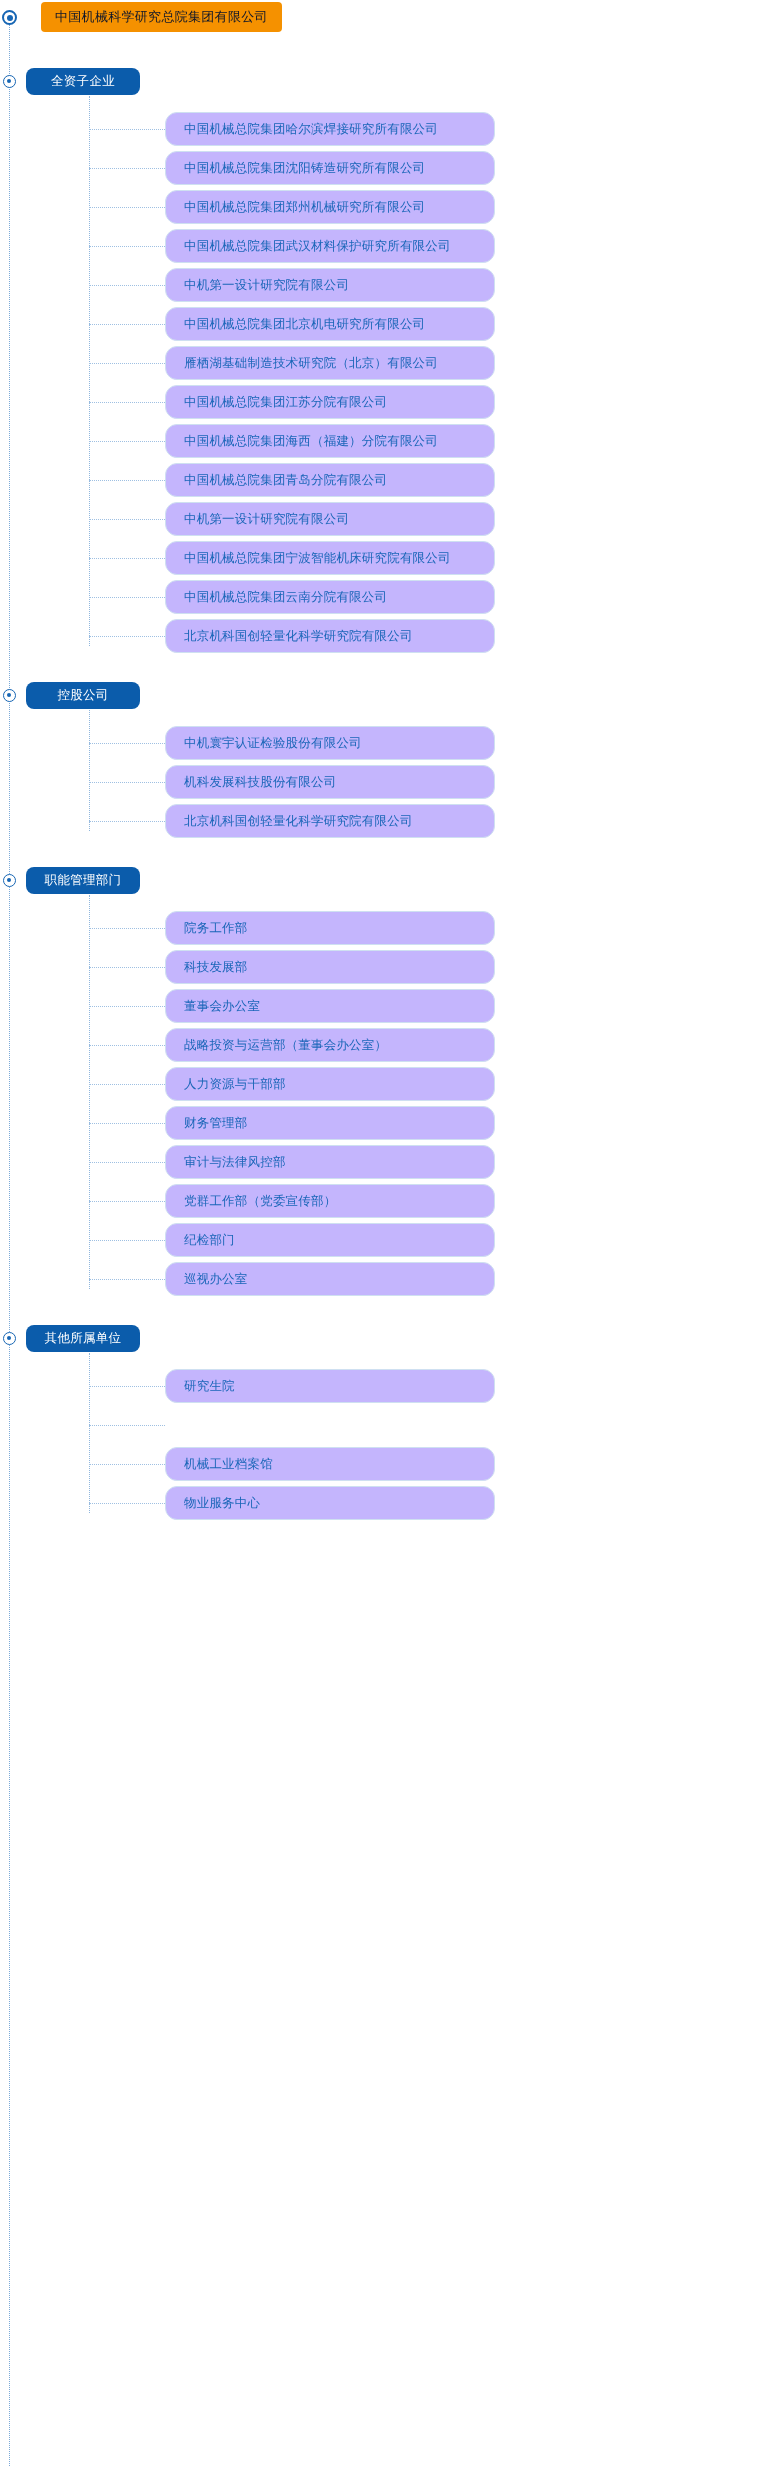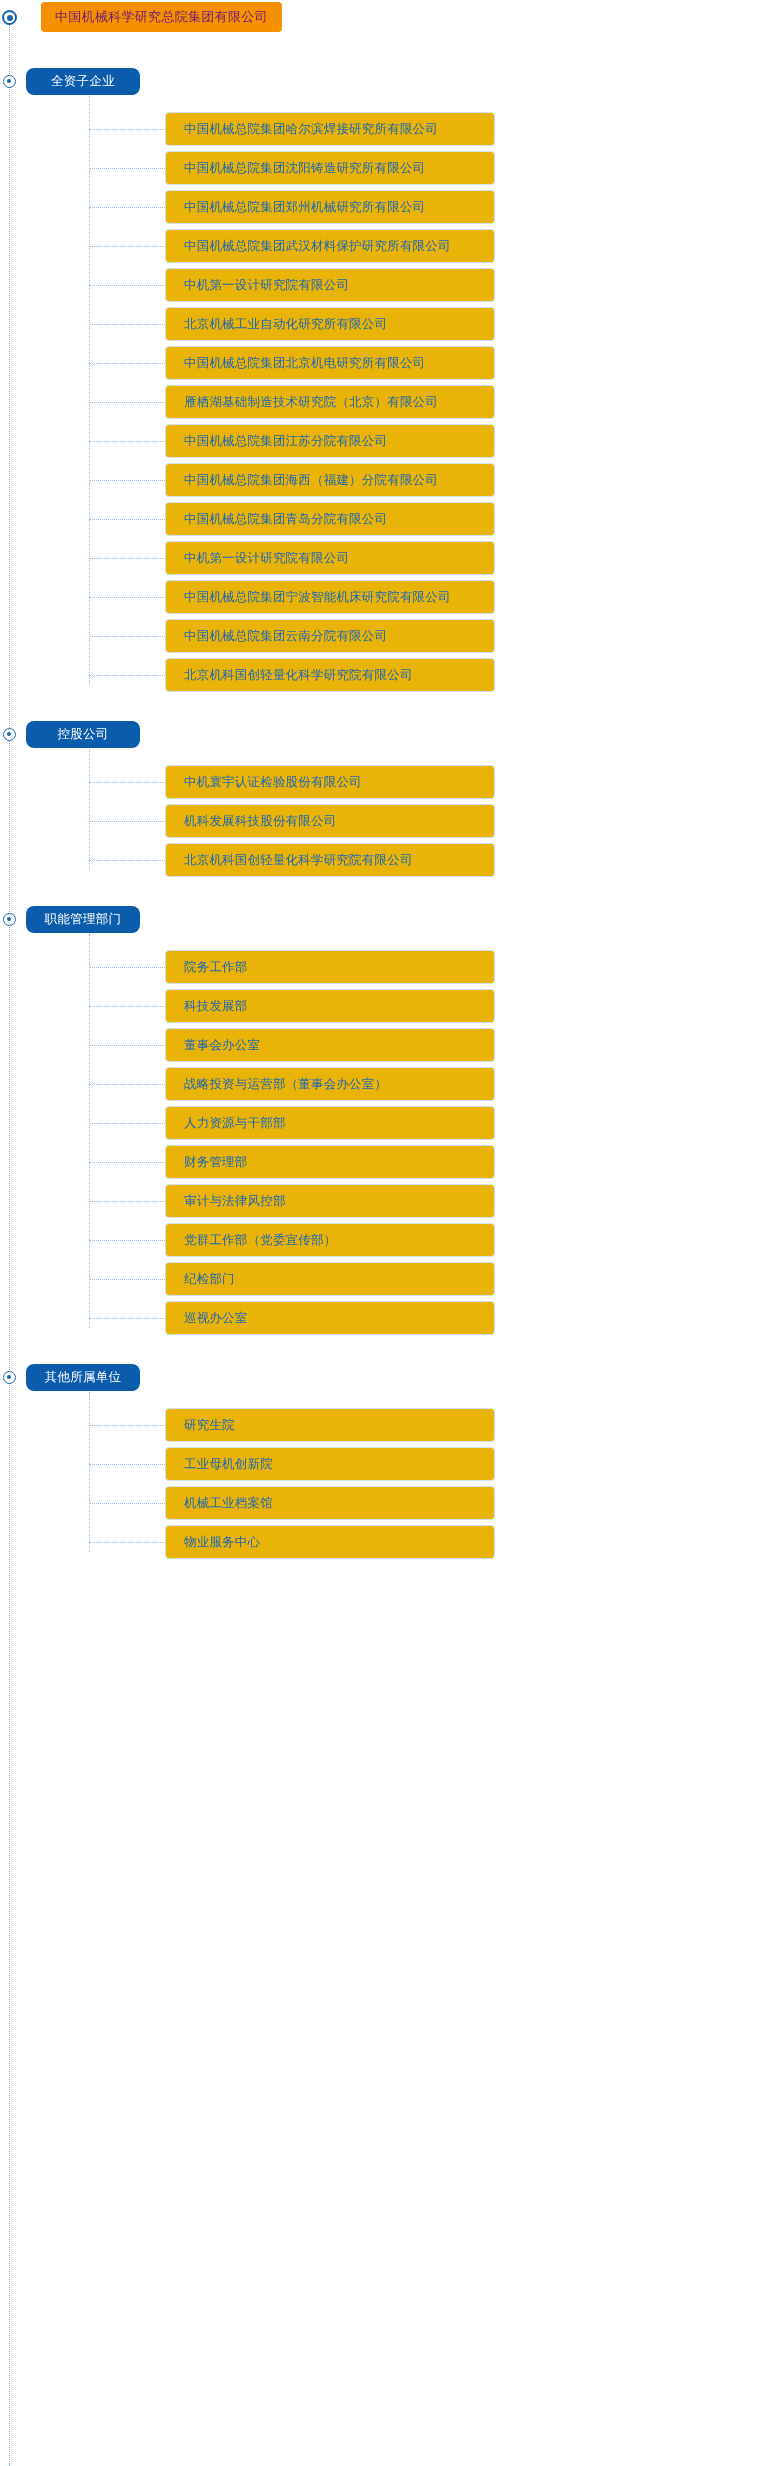--- a/index.html
+++ b/index.html
@@ -42,21 +42,21 @@
     position: absolute;
     left: 41px;
     top: 2px;
     height: 30px;
     padding: 0 14px;
     display: flex;
     align-items: center;
     justify-content: center;
     min-width: 208px;
     background: #f59100;
-    color: #701a75;
+    color: #0f172a;
     font-size: 13px;
     border-radius: 4px;
     letter-spacing: 0.3px;
     white-space: nowrap;
   }
   .root-bullet {
     position: absolute;
     left: 2px;
     top: 10px;
     width: 15px;
@@ -151,22 +151,22 @@
   .child-box {
     position: absolute;
     left: 165px;
     top: 2px;
     width: 330px;
     height: 34px;
     display: flex;
     align-items: center;
     padding-left: 18px;
     border: 1px solid #cfe0f1;
-    border-radius: 4px;
-    background: #eab308;
+    border-radius: 12px;
+    background: #c4b5fd;
     color: #1a66b8;
     font-size: 12.5px;
     white-space: nowrap;
     letter-spacing: 0.2px;
   }
 
   
   .section.first-cat { margin-top: 20px; }
 </style>
 </head>
@@ -203,24 +203,20 @@
           <div class="child-row">
             <div class="connector"></div>
             <div class="child-box">中国机械总院集团武汉材料保护研究所有限公司</div>
           </div>
           <div class="child-row">
             <div class="connector"></div>
             <div class="child-box">中机第一设计研究院有限公司</div>
           </div>
           <div class="child-row">
             <div class="connector"></div>
-            <div class="child-box">北京机械工业自动化研究所有限公司</div>
-          </div>
-          <div class="child-row">
-            <div class="connector"></div>
             <div class="child-box">中国机械总院集团北京机电研究所有限公司</div>
           </div>
           <div class="child-row">
             <div class="connector"></div>
             <div class="child-box">雁栖湖基础制造技术研究院（北京）有限公司</div>
           </div>
           <div class="child-row">
             <div class="connector"></div>
             <div class="child-box">中国机械总院集团江苏分院有限公司</div>
           </div>
@@ -326,21 +322,20 @@
           <div class="cat-node">其他所属单位</div>
         </div>
         <div class="children">
           <div class="child-spine"></div>
           <div class="child-row">
             <div class="connector"></div>
             <div class="child-box">研究生院</div>
           </div>
           <div class="child-row">
             <div class="connector"></div>
-            <div class="child-box">工业母机创新院</div>
           </div>
           <div class="child-row">
             <div class="connector"></div>
             <div class="child-box">机械工业档案馆</div>
           </div>
           <div class="child-row">
             <div class="connector"></div>
             <div class="child-box">物业服务中心</div>
           </div>
         </div>

